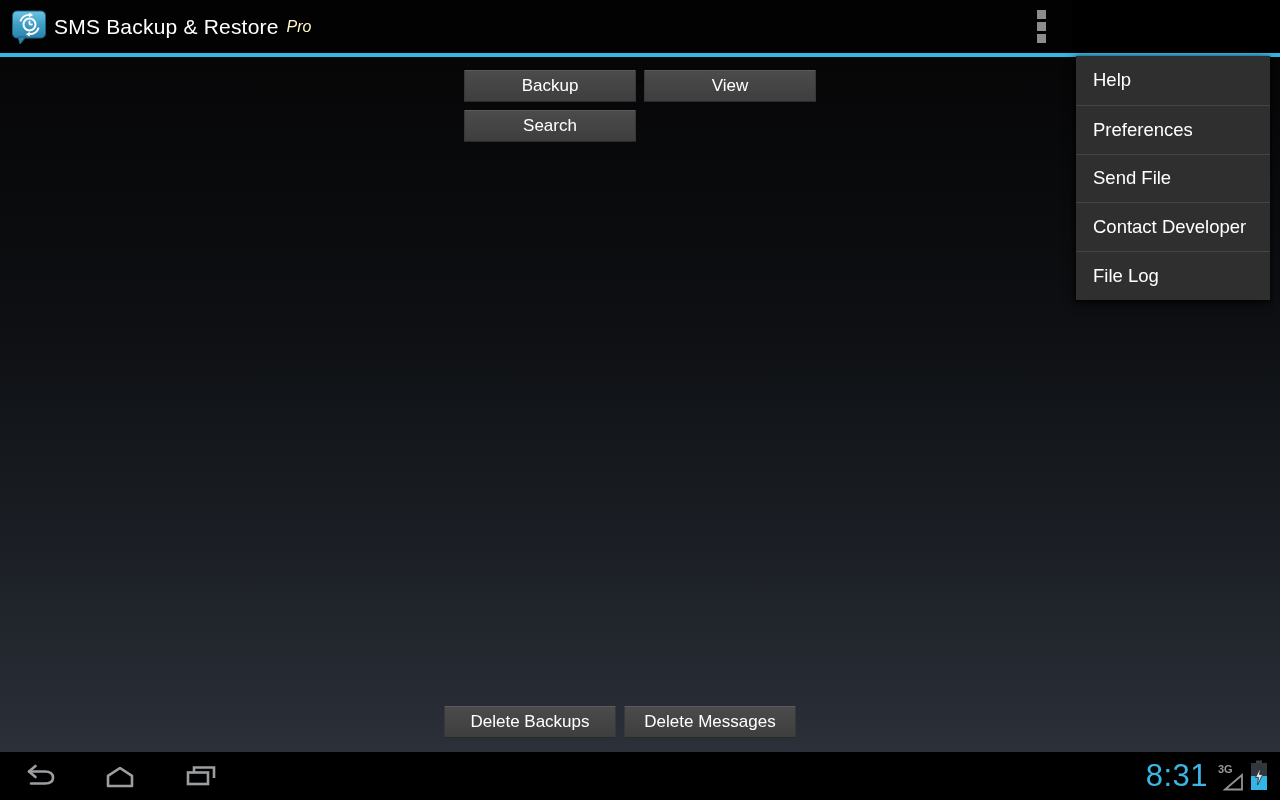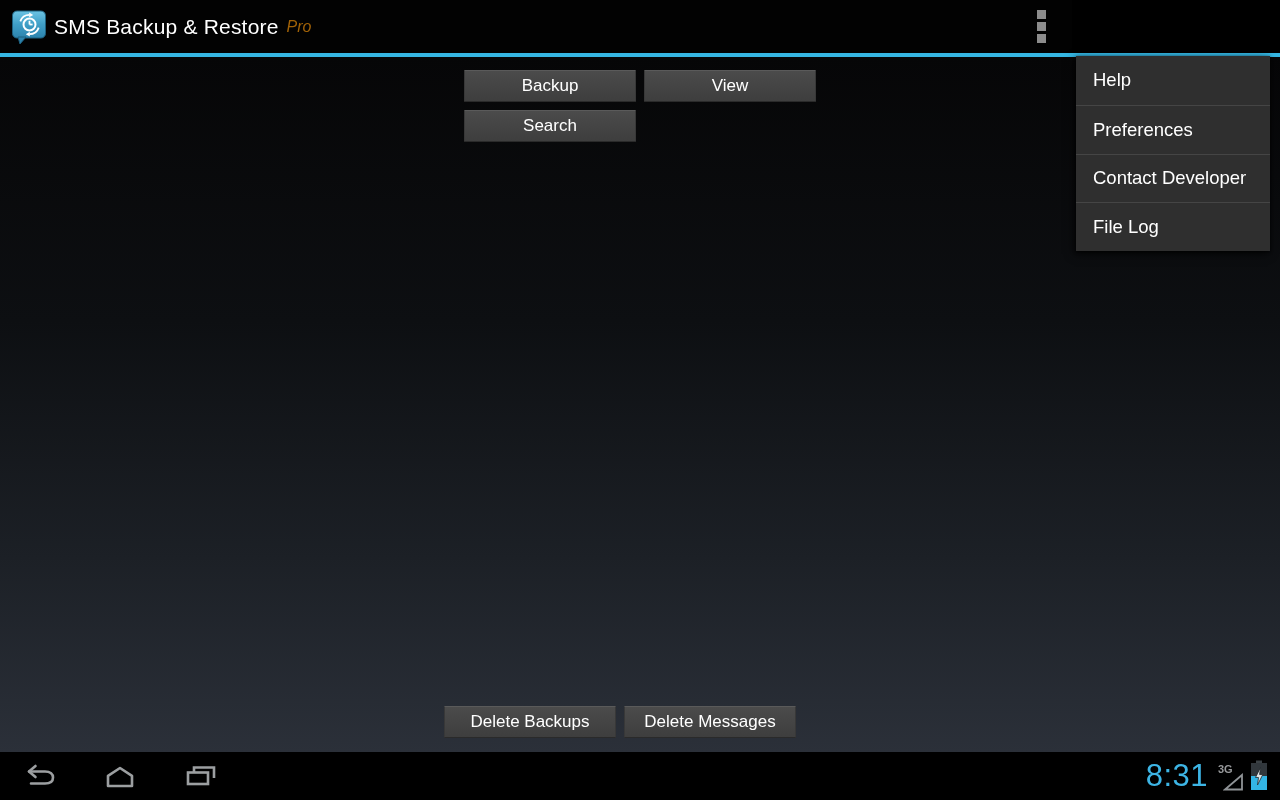--- a/index.html
+++ b/index.html
@@ -7,21 +7,21 @@
               font-family:"Liberation Sans", sans-serif; }
   .screen { position:relative; width:1280px; height:800px; background:#000; }
 
   
   .action-bar { position:absolute; left:0; top:0; width:1072px; height:53px;
                 background:#020202; display:flex; align-items:center; z-index:5;padding-left:20px; }
   .app-icon { position:absolute; left:11px; top:9px; width:36px; height:38px; }
   .app-title { position:absolute; left:54px; top:0; height:53px; display:flex;
                align-items:center; color:#fff; }
   .app-title .main { font-size:21px; letter-spacing:0.2px; }
-  .app-title .suffix { font-size:16px; font-style:italic; margin-left:8px; color:#a16207; }
+  .app-title .suffix { font-size:16px; font-style:italic; margin-left:8px; color:#fef9c3; }
   .overflow-button { position:absolute; right:0; top:0; width:62px; height:53px;
                      display:flex; flex-direction:column; align-items:center;
                      justify-content:center; gap:3px; cursor:pointer; }
   .overflow-button .sq { width:9px; height:9px; background:#8c8c8c; }
 
   .accent-line { position:absolute; left:0; top:53px; width:1280px; height:4px;
                  background:#35b6e2; z-index:6; }
 
   
   .content { position:absolute; left:0; top:57px; width:1280px; height:695px;
@@ -106,20 +106,21 @@
     </div>
     <div class="btn-grid bottom">
       <div class="holo-btn">Delete Backups</div>
       <div class="holo-btn">Delete Messages</div>
     </div>
   </div>
 
   <div class="menu">
     <div class="menu-item">Help</div>
     <div class="menu-item">Preferences</div>
+    <div class="menu-item">Send File</div>
     <div class="menu-item">Contact Developer</div>
     <div class="menu-item">File Log</div>
   </div>
 
   <div class="nav-bar">
     <div class="nav-btn back">
       <svg width="36" height="24" viewBox="0 0 36 24">
         <g fill="none" stroke="#9c9fa1" stroke-width="2.6" stroke-linecap="round" stroke-linejoin="round">
           <path d="M7 7.5 H23 C28.5 7.5 31 10.3 31 13.5 C31 16.8 28.5 19.5 23 19.5 H9"></path>
           <path d="M13.5 2 L7 7.5 L13.5 13"></path>

